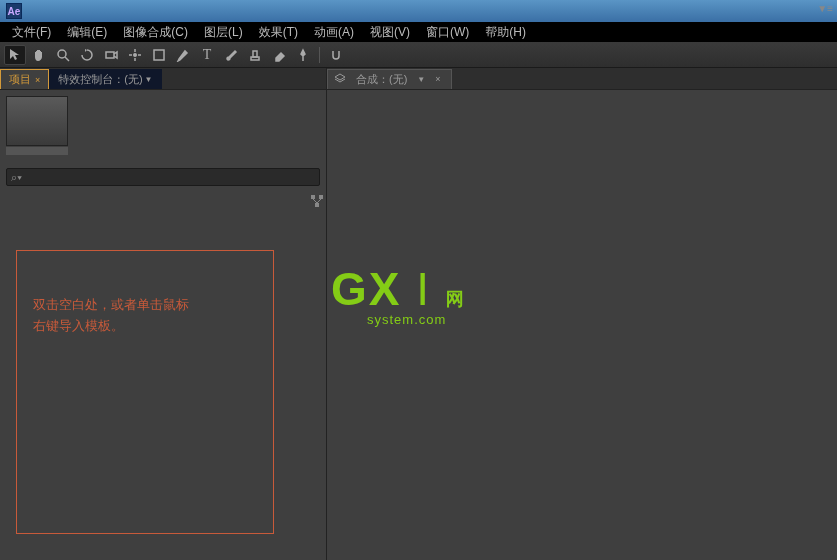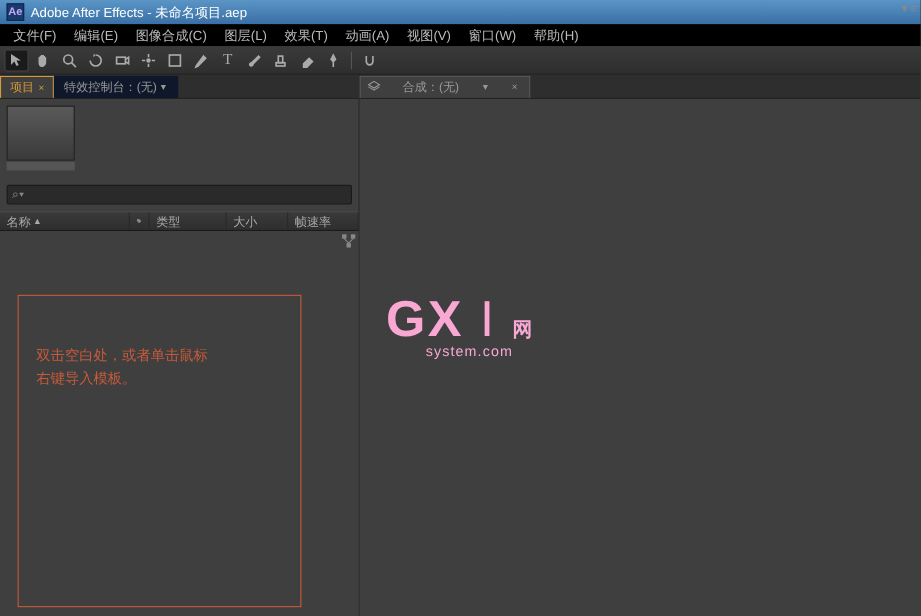--- a/index.html
+++ b/index.html
@@ -39,41 +39,40 @@
 .col .sort { font-size: 8px; }
 .col .tag-icon { width: 10px; height: 10px; }
 
 .project-body { flex: 1; background: #3f3f3f; position: relative; }
 .side-toggle { position: absolute; right: 2px; top: 2px; width: 14px; height: 14px; }
 .side-toggle svg { fill: #888; }
 .hint-box { position: absolute; left: 16px; top: 58px; width: 258px; height: 284px; border: 1px solid #c85a3a; padding: 44px 16px; }
 .hint-box p { color: #c85a3a; font-size: 13px; line-height: 1.6; }
 
 .viewer-tabs { height: 22px; background: #2e2e2e; display: flex; align-items: center; border-bottom: 1px solid #222; }
-.vtab { height: 20px; padding: 0 10px; font-size: 11px; color: #999; display: flex; align-items: center; gap: 20px; }
+.vtab { height: 20px; padding: 0 10px; font-size: 11px; color: #999; display: flex; align-items: center; gap: 10px; }
 .vtab.first { border: 1px solid #555; border-bottom: none; background: #3f3f3f; padding-left: 6px; }
 .vtab .icon { width: 12px; height: 12px; }
 .vtab .close { font-size: 9px; }
 .vtab .dropdown { font-size: 8px; }
 
 .viewer-body { flex: 1; background: #3f3f3f; position: relative; }
-.watermark { position: absolute; left: 24px; top: 172px; color: #f9a8d4; font-family: Georgia, serif; }
+.watermark { position: absolute; left: 4px; top: 172px; color: #84cc16; font-family: Georgia, serif; }
 .watermark .big { font-size: 46px; font-weight: bold; letter-spacing: 2px; }
 .watermark .big .pipe { font-weight: normal; }
 .watermark .sub { font-size: 13px; margin-left: 36px; margin-top: -4px; letter-spacing: 1px; }
 .watermark .net { font-size: 18px; }
 
 .panel-menu { position: absolute; right: 4px; top: 3px; color: #888; font-size: 10px; }
 </style>
 </head>
 <body>
 
 <div class="titlebar">
   <span class="logo">Ae</span>
-  <span>Adobe After Effects - 未命名项目.aep</span>
 </div>
 
 <div class="menubar">
   <span>文件(F)</span>
   <span>编辑(E)</span>
   <span>图像合成(C)</span>
   <span>图层(L)</span>
   <span>效果(T)</span>
   <span>动画(A)</span>
   <span>视图(V)</span>
@@ -175,40 +174,20 @@
 
     <div class="thumb-area">
       <div class="thumb"></div>
       <div class="thumb-bar"></div>
     </div>
 
     <div class="search-bar">
       <span>⌕▾</span>
     </div>
 
-    <div class="col-headers">
-      <div class="col" style="width:118px">
-        <span>名称</span>
-        <span class="sort">▲</span>
-      </div>
-      <div class="col" style="width:18px">
-        <svg class="tag-icon" viewBox="0 0 10 10">
-            <path d="M1 1 L5 1 L9 5 L5 9 L1 5 Z" fill="#888"></path>
-          </svg>
-      </div>
-      <div class="col" style="width:70px">
-          <span>类型</span>
-        </div>
-      <div class="col" style="width:56px">
-          <span>大小</span>
-        </div>
-      <div class="col" style="flex:1">
-          <span>帧速率</span>
-        </div>
-    </div>
 
     <div class="project-body">
       <div class="side-toggle">
         <svg viewBox="0 0 14 14">
             <rect x="1" y="1" width="4" height="4"></rect>
             <rect x="9" y="1" width="4" height="4"></rect>
             <rect x="5" y="9" width="4" height="4"></rect>
             <line x1="3" y1="5" x2="7" y2="9" stroke="#888"></line>
             <line x1="11" y1="5" x2="7" y2="9" stroke="#888"></line>
           </svg>

